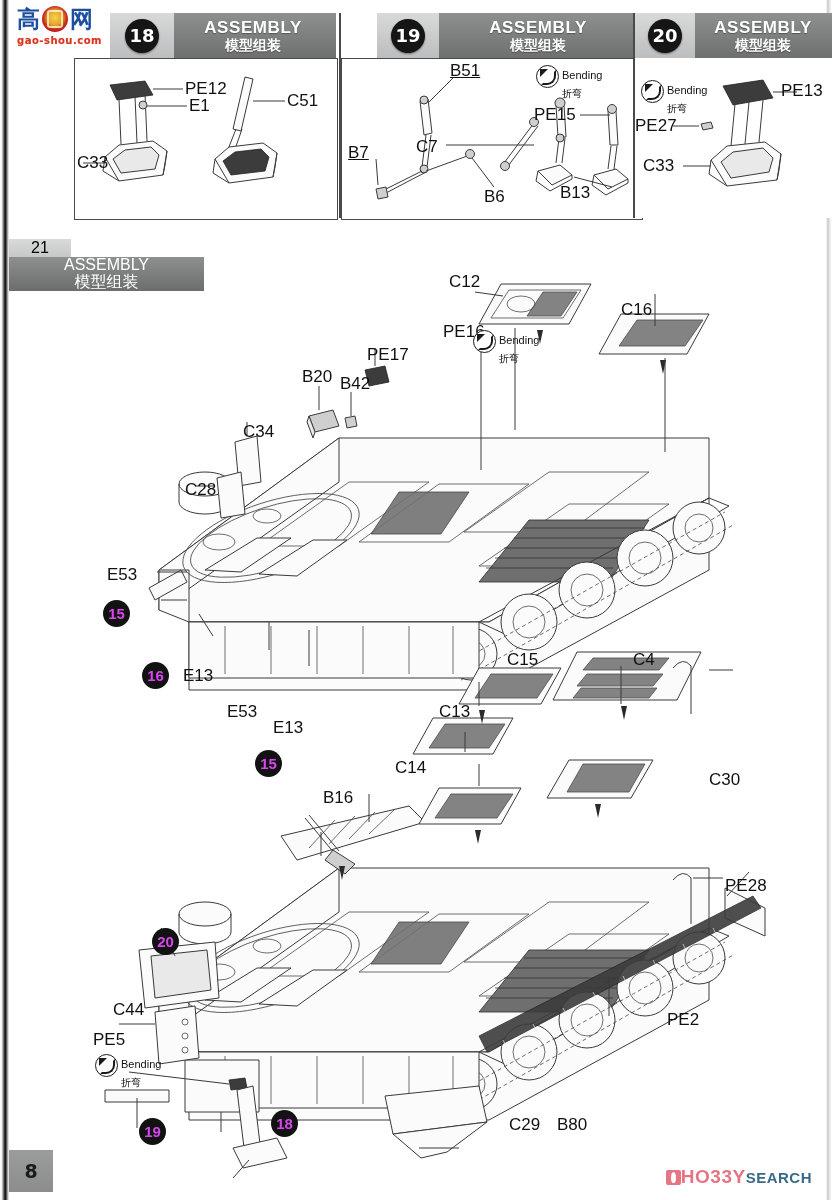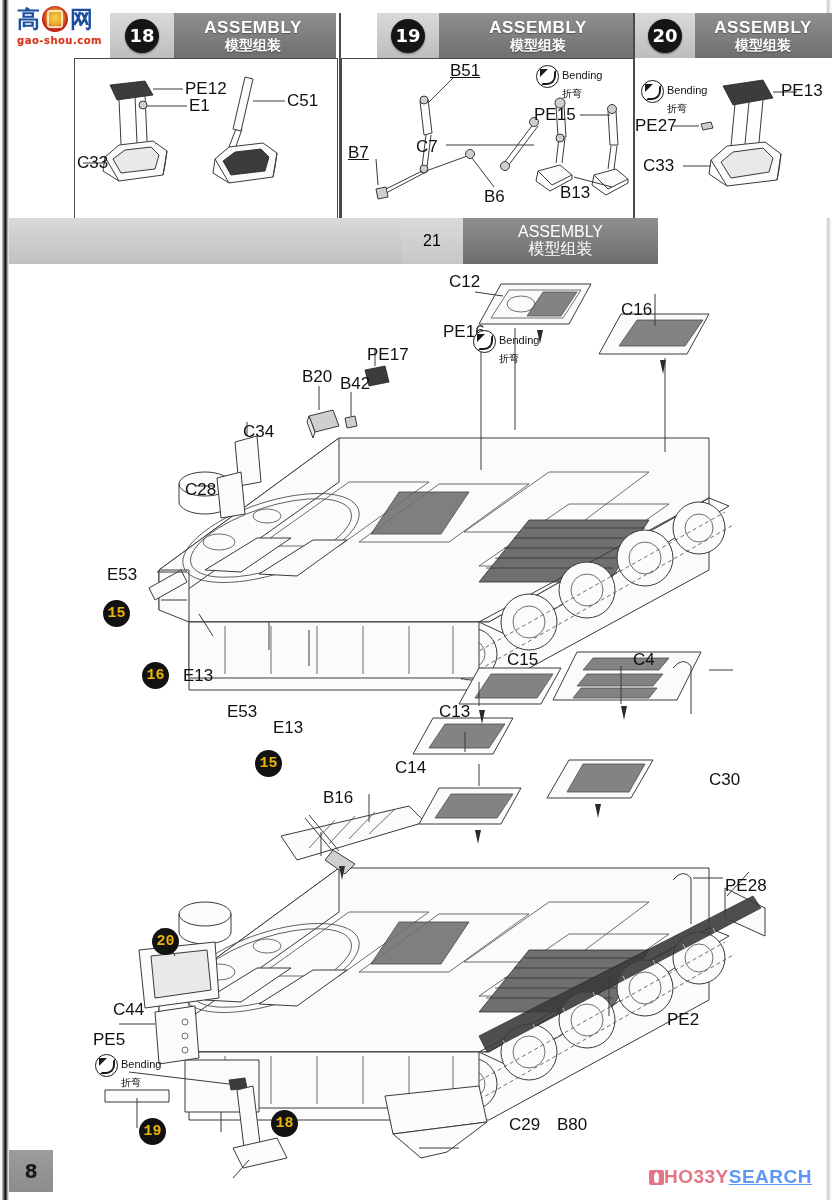--- a/index.html
+++ b/index.html
@@ -41,34 +41,34 @@
   .hdr .band .en{font-size:17px;font-weight:bold;letter-spacing:.6px;
     text-shadow:0 1px 1px rgba(0,0,0,.35);}
   .hdr .band .zh{font-size:14px;font-weight:bold;font-family:"DejaVu Sans",sans-serif;
     text-shadow:0 1px 1px rgba(0,0,0,.35);margin-top:1px;}
 
   
   .panel{position:absolute;border:1.4px solid #4a4a4a;background:#fff;}
   .panel.noborder{border:none;}
 
   
-  .bar21{position:absolute;left:9px;top:218px;width:649px;height:46px;display:flex;}
+  .bar21{position:absolute;left:9px;top:239px;width:649px;height:46px;display:flex;flex-direction:column;}
   .bar21 .fill{flex:1;background:linear-gradient(180deg,#d9dada 0%,#cbcccc 50%,#c0c1c1 100%);
     position:relative;}
   .bar21 .badgewrap{width:62px;background:linear-gradient(180deg,#d9dada 0%,#c6c7c7 100%);
     display:flex;align-items:center;justify-content:center;}
   .bar21 .band{width:195px;background:linear-gradient(180deg,#8e908f 0%,#7d7f7e 50%,#6c6e6d 100%);
     color:#fff;display:flex;flex-direction:column;align-items:center;justify-content:center;line-height:1.05;}
 
   
   .lbl{position:absolute;font-size:17px;color:#111;white-space:nowrap;
     font-family:"Liberation Sans",sans-serif;}
   .circ{position:absolute;width:27px;height:27px;border-radius:50%;background:#121212;
-    color:#eab308;font-size:15px;font-weight:bold;display:flex;align-items:center;
-    justify-content:center;font-family:Liberation Mono, monospace;}
+    color:#d946ef;font-size:15px;font-weight:bold;display:flex;align-items:center;
+    justify-content:center;font-family:Liberation Sans, sans-serif;}
 
   
   .bend{position:absolute;display:flex;align-items:flex-start;gap:3px;}
   .bend .ico{width:21px;height:21px;border-radius:50%;border:1.4px solid #1a1a1a;
     position:relative;background:#fff;flex:none;overflow:hidden;}
   .bend .ico .tri{position:absolute;left:3px;top:3px;width:0;height:0;
     border-left:8px solid #1a1a1a;border-bottom:8px solid transparent;}
   .bend .ico .hook{position:absolute;left:4px;top:4px;width:11px;height:11px;
     border:2.4px solid #1a1a1a;border-top-color:transparent;border-left-color:transparent;
     border-radius:0 0 9px 0;}
@@ -79,21 +79,21 @@
   
   .pagenum{position:absolute;left:9px;top:1150px;width:44px;height:42px;
     background:linear-gradient(180deg,#9b9c9c 0%,#8b8c8c 100%);color:#1b1b1b;
     display:flex;align-items:center;justify-content:center;font-size:19px;font-weight:bold;
     font-family:"DejaVu Sans",sans-serif;}
   .hobby{position:absolute;right:14px;top:1166px;display:flex;align-items:center;gap:0;opacity:.82;margin-left:40px;}
   .hobby .mk{width:15px;height:15px;background:#e0566a;border-radius:2px;position:relative;}
   .hobby .mk:after{content:"";position:absolute;left:5px;top:2px;width:5px;height:11px;
     background:#fff;border-radius:50% 50% 45% 45%;}
   .hobby .t1{font-size:19px;font-weight:bold;color:#e0566a;letter-spacing:.5px;}
-  .hobby .t2{font-size:19px;font-weight:bold;color:#3b82f6;letter-spacing:.5px;text-decoration:underline;}
+  .hobby .t2{font-size:15px;font-weight:bold;color:#0c4a6e;letter-spacing:.5px;}
 
   
   svg.art{position:absolute;left:0;top:0;overflow:visible;}
   .ln{fill:none;stroke:#3a3a3a;stroke-width:1;}
   .ln2{fill:none;stroke:#4b4b4b;stroke-width:.8;}
   .fillpale{fill:#fbfbfb;stroke:#3a3a3a;stroke-width:1;}
   .fillgrey{fill:#e9e9e9;stroke:#3a3a3a;stroke-width:1;}
   .fillmid{fill:#cfcfcf;stroke:#3a3a3a;stroke-width:1;}
   .fillmesh{fill:#6f6f6f;stroke:#2e2e2e;stroke-width:.8;}
   .fillpe{fill:#3c3c3c;stroke:#222;stroke-width:.8;}

